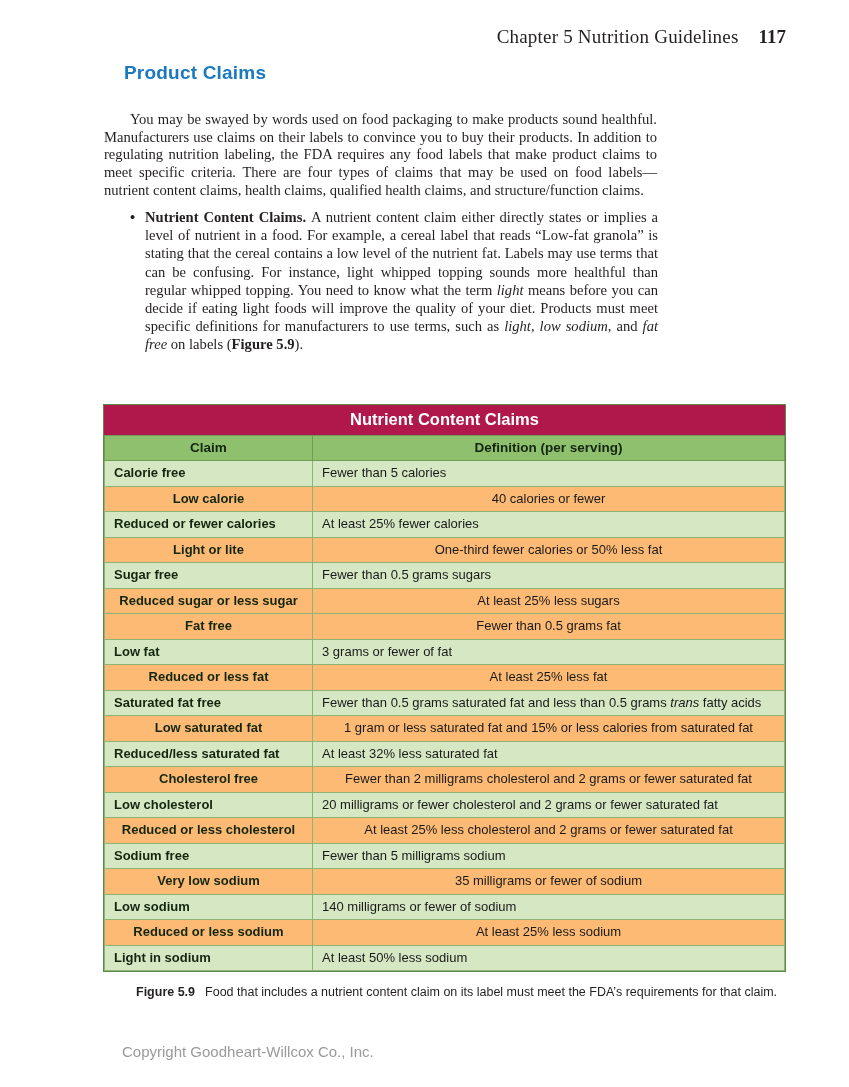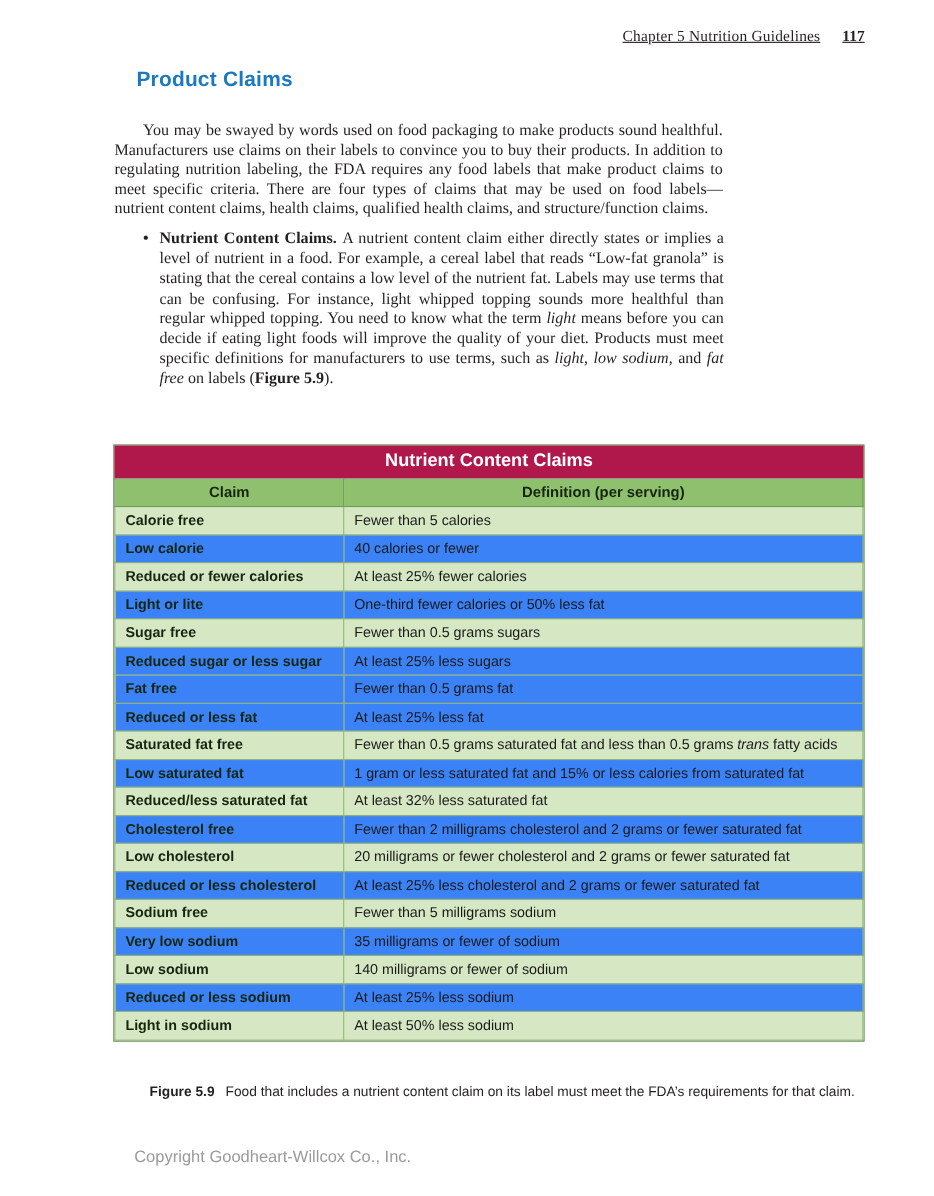--- a/index.html
+++ b/index.html
@@ -12,23 +12,22 @@
     font-family: "Liberation Serif", serif;
     color: #231f20;
     overflow: hidden;
   }
   .running-head {
     position: absolute;
     top: 26px;
     left: 104px;
     width: 682px;
     text-align: right;
-    font-size: 14px;
+    font-size: 19px;
     color: #231f20;
-    text-decoration: underline;
   }
   .running-head .chapter { letter-spacing: 0.2px; }
   .running-head .pagenum { font-weight: bold; margin-left: 20px; }
   h1.section-heading {
     position: absolute;
     top: 62px;
     left: 104px;
     font-family: "Liberation Sans", sans-serif;
     font-size: 19px;
     font-weight: bold;
@@ -107,21 +106,21 @@
     line-height: 15.5px;
     height: 24px;
   }
   table.claims td.claim {
     width: 208px;
     font-weight: bold;
     color: #14260f;
   }
   table.claims td.def { color: #1a1a1a; }
   table.claims tr.odd  td { background: #d6e7c4; }
-  table.claims tr.even td { background: #3b82f6; }
+  table.claims tr.even td { background: #fdba74; text-align: center; }
   .figcaption {
     position: absolute;
     top: 985px;
     left: 104px;
     width: 700px;
     font-family: "Liberation Sans", sans-serif;
     font-size: 12.5px;
     color: #231f20;
     padding-left: 32px;
   }
@@ -184,20 +183,24 @@
             <td class="def"><span>Fewer than 0.5 grams sugars</span></td>
           </tr>
           <tr class="even">
             <td class="claim">Reduced sugar or less sugar</td>
             <td class="def"><span>At least 25% less sugars</span></td>
           </tr>
           <tr class="even">
             <td class="claim">Fat free</td>
             <td class="def"><span>Fewer than 0.5 grams fat</span></td>
           </tr>
+          <tr class="odd">
+            <td class="claim">Low fat</td>
+            <td class="def"><span>3 grams or fewer of fat</span></td>
+          </tr>
           <tr class="even">
             <td class="claim">Reduced or less fat</td>
             <td class="def"><span>At least 25% less fat</span></td>
           </tr>
           <tr class="odd">
             <td class="claim">Saturated fat free</td>
             <td class="def"><span>Fewer than 0.5 grams saturated fat and less than 0.5 grams </span><span class="i">trans</span><span> fatty acids</span></td>
           </tr>
           <tr class="even">
             <td class="claim">Low saturated fat</td>

